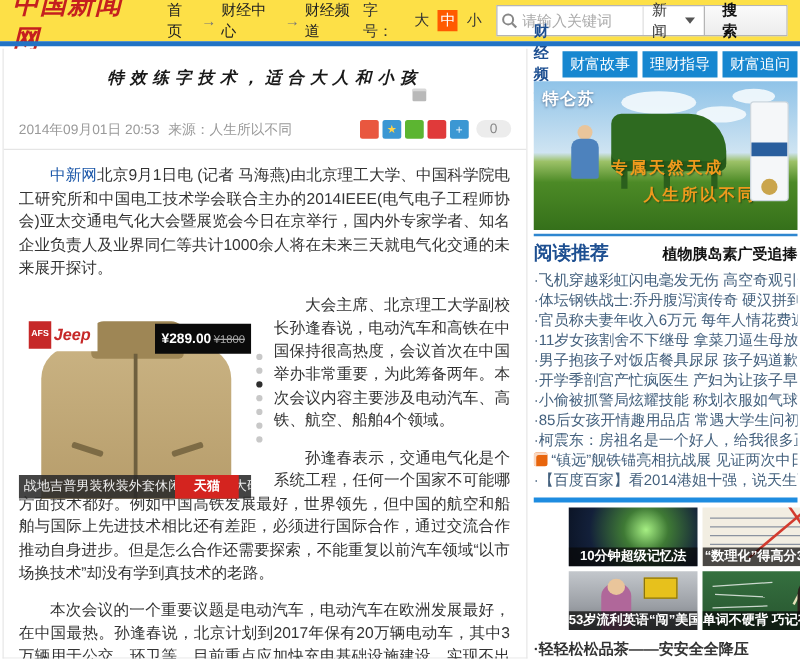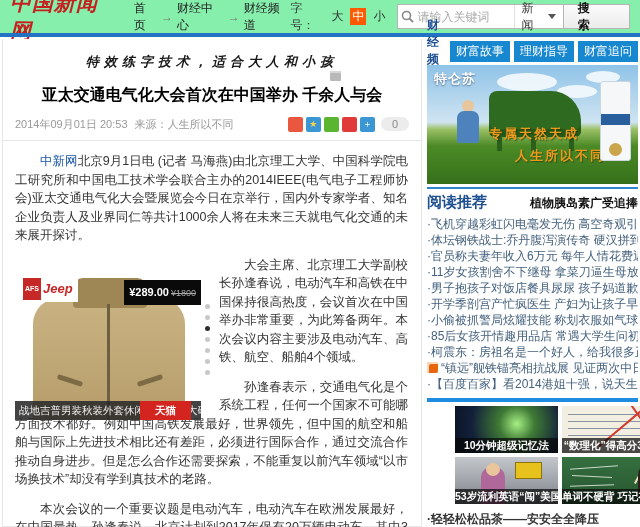--- a/index.html
+++ b/index.html
@@ -2,21 +2,21 @@
 <html><head>
 <meta charset="utf-8">
 <style>
   * { box-sizing: border-box; margin: 0; padding: 0; }
   html,body { background:#fff; }
   .page { position:relative; width:640px; height:527px; overflow:hidden;
           background:#fff; font-family:"Liberation Sans", sans-serif; }
 
   
   .topbar { position:absolute; top:0; left:0; right:0; height:33px;
-            display:flex; align-items:center; padding:16px 10px; background:#86efac; }
+            display:flex; align-items:center; padding:16px 10px; background:#fde047; }
   .logo { font-size:21px; font-weight:bold; font-style:italic; color:#c51f1f;
           letter-spacing:1px; margin-right:16px; font-family:"Liberation Serif", serif; }
   .crumbs { font-size:12px; color:#222; display:flex; align-items:center; gap:4px; }
   .crumb-sep { color:#777; }
   .fontsize { margin-left:auto; display:flex; align-items:center; gap:5px;
               font-size:12px; color:#333; margin-right:10px; }
   .fs-opt { cursor:pointer; padding:0 2px; }
   .fs-active { background:#ff5a00; color:#fff; }
   .searchbox { display:flex; align-items:center; border:1px solid #b5b5b5; height:25px; background:#fff; }
   .search-icon { width:20px; display:flex; justify-content:center; }
@@ -196,21 +196,20 @@
     </div>
   </div>
   <div class="bluebar"></div>
 
   <div class="article-col">
     <div class="banner">
       <span>特效练字技术，适合大人和小孩</span>
       <span class="print-icon"></span>
     </div>
 
-    <div class="title">亚太交通电气化大会首次在中国举办 千余人与会</div>
 
     <div class="meta">
       <span>2014年09月01日 20:53</span>
       <span>来源：人生所以不同</span>
       <span class="share">
         <span class="sicon" style="background:#e9573f"></span>
         <span class="sicon" style="background:#3b97d3;color:#ffd24a">★</span>
         <span class="sicon" style="background:#5cb531"></span>
         <span class="sicon" style="background:#e03a3a"></span>
         <span class="sicon" style="background:#3b97d3">＋</span>

